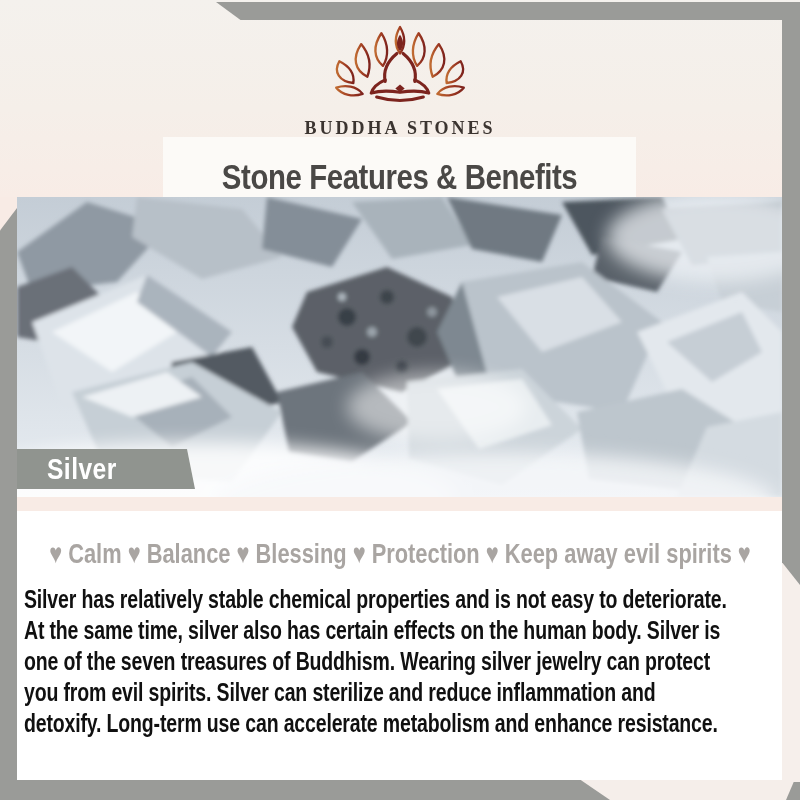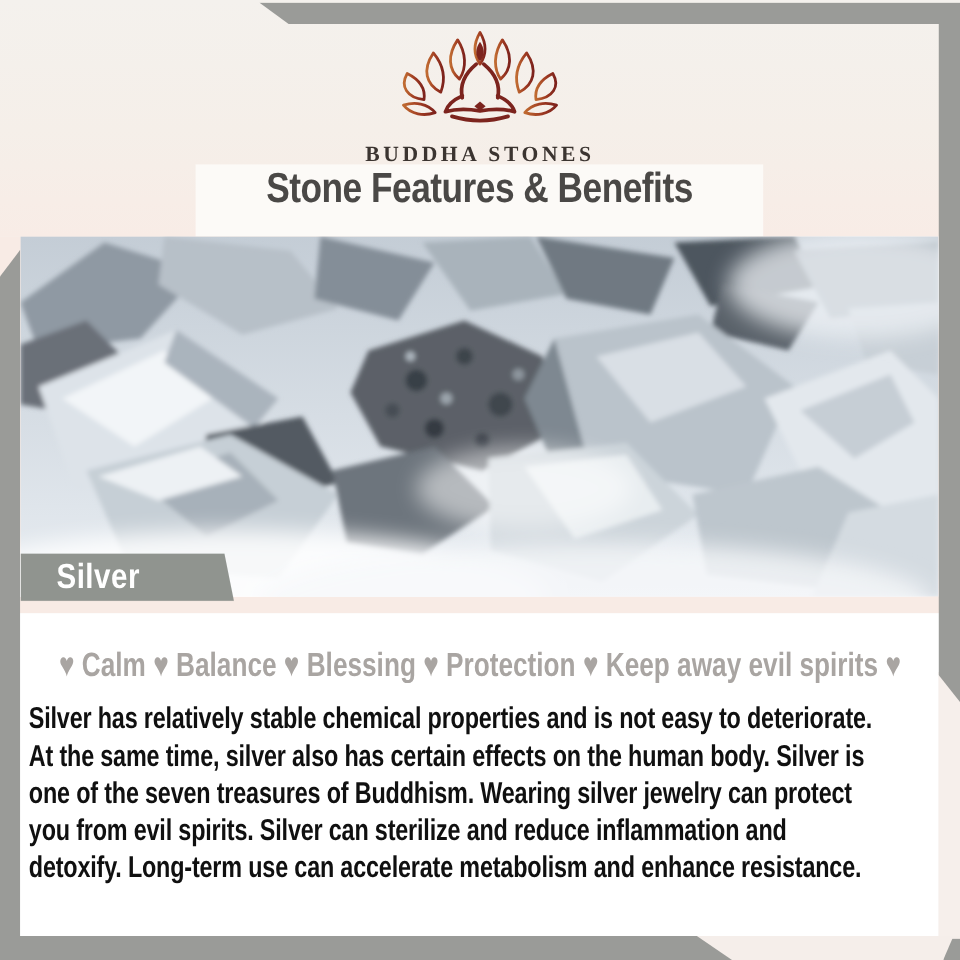--- a/index.html
+++ b/index.html
@@ -22,29 +22,29 @@
   .gray-left{left:0;top:208px;width:17px;height:592px;clip-path:polygon(100% 0,100% 100%,0 100%,0 3.8%);}
   .gray-bottom{left:0;top:780px;width:610px;height:20px;clip-path:polygon(0 0,95.2% 0,100% 100%,0 100%);}
   .gray-sliver{left:786px;top:782px;width:14px;height:18px;clip-path:polygon(55% 0,100% 0,100% 100%,0 100%);}
   
   .logo{position:absolute;left:330px;top:25px;width:140px;height:88px;}
   .brand-name{position:absolute;left:0;top:118px;width:800px;text-align:center;
     font-family:"Liberation Serif",serif;font-size:18px;letter-spacing:3px;
     color:var(--brand_text,#3b3430);font-weight:600;}
   
   .title-bar{position:absolute;left:163px;top:137px;width:473px;height:60px;
-    background:var(--title_bar_bg,#fcfaf7);display:flex;align-items:flex-start;justify-content:center;}
+    background:var(--title_bar_bg,#fcfaf7);display:flex;align-items:flex-end;justify-content:center;}
   .title-text{font-size:35px;font-weight:bold;color:var(--title_text,#4a4846);
     white-space:nowrap;transform:scaleX(.84);letter-spacing:-.5px;}
   
   .photo{position:absolute;left:17px;top:197px;width:765px;height:300px;margin:0;padding:0;}
   .photo svg{display:block;width:765px;height:300px;}
   .ribbon{position:absolute;left:17px;top:449px;width:178px;height:40px;
     background:var(--ribbon_gray,#90948f);clip-path:polygon(0 0,95.5% 0,100% 100%,0 100%);
-    display:flex;align-items:center;margin-top:12px;}
+    display:flex;align-items:center;}
   .ribbon-text{font-size:29px;font-weight:bold;color:#ffffff;margin-left:30px;
     transform:scaleX(.85);transform-origin:0 50%;letter-spacing:.5px;white-space:nowrap;}
   
   .benefits{position:absolute;left:-60px;top:538px;width:920px;text-align:center;
     font-size:28px;font-weight:bold;color:var(--benefits_text,#a9a5a2);
     white-space:nowrap;transform:scaleX(.78);}
   
   .desc{position:absolute;left:24px;top:584px;width:770px;font-weight:bold;}
   .desc-line{font-size:25px;line-height:31px;color:var(--body_text,#101010);
     white-space:nowrap;transform:scaleX(.78);transform-origin:0 50%;letter-spacing:-.2px;}

